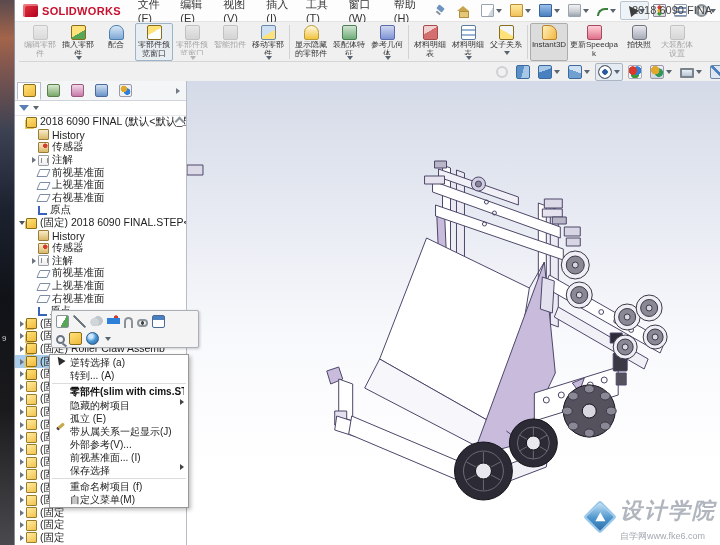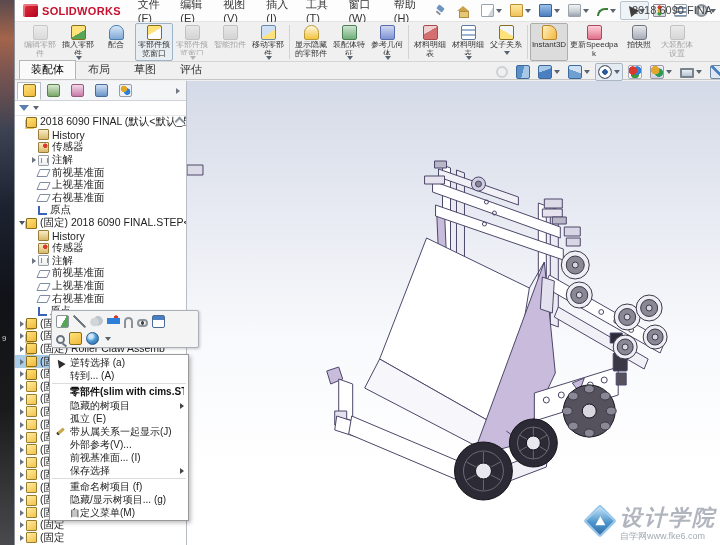--- a/index.html
+++ b/index.html
@@ -143,38 +143,38 @@
   .attach-icon{border:2px solid #8a929a;border-radius:6px 6px 0 0;border-bottom:none;width:9px;height:11px;margin-top:2px}
   .hide-attach-icon{border:2px solid #8a929a;border-radius:6px;width:11px;height:8px;margin-top:3px;background:radial-gradient(circle,#444 0 1.5px,transparent 2px)}
   .component-properties-icon{background:linear-gradient(180deg,#4a7fc0 0 4px,#fff 4px);border:1px solid #4a6a99}
   .magnify-icon{border:2px solid #6a7480;border-radius:50%;width:9px;height:9px;position:relative;margin-top:1px}
   .magnify-icon:after{content:"";position:absolute;right:-4px;bottom:-4px;width:5px;height:2px;background:#6a7480;transform:rotate(40deg)}
   .replace-component-icon{background:linear-gradient(150deg,#ffe27a,#f0b93b);border:1px solid #8a6d1a}
   .appearance-sphere-icon{background:radial-gradient(circle at 35% 30%,#cfe8ff 0 2px,#4a9ad4 5px,#2a5a9a);border-radius:50%;border:1px solid #2a5a8a}
 
   
   #ctxmenu{position:absolute;left:34px;top:354px;width:140px;background:#fff;border:1px solid #989898;box-shadow:2px 2px 4px rgba(0,0,0,.25);z-index:30;padding:1px 0}
-  .mi{display:flex;align-items:center;height:13px;font-size:10px;color:#222;padding:0 4px 0 0;position:relative}
+  .mi{display:flex;align-items:flex-start;height:13px;font-size:10px;color:#222;padding:0 4px 0 0;position:relative}
   .mi .mi-gutter{width:20px;flex:none;display:flex;justify-content:center;align-items:center}
   .mi .mi-label{flex:1;overflow:hidden;white-space:nowrap}
   .mi .mi-sub{width:0;height:0;border-top:3px solid transparent;border-bottom:3px solid transparent;border-left:4px solid #444}
   .mi.hdr{font-weight:bold;color:#111;height:14px}
   .m-sep{height:1px;background:#dcdcdc;margin:1px 2px}
   .cursor-icon{width:0;height:0;border-left:4px solid transparent;border-right:4px solid transparent;border-bottom:8px solid #2d2d2d;transform:rotate(-35deg)}
   .pencil-icon{width:9px;height:3px;background:linear-gradient(90deg,#444 0 2px,#c8a84a 2px);transform:rotate(-40deg);border-radius:1px}
 
   
   #viewport{position:absolute;left:172px;top:81px;right:0;bottom:0;background:linear-gradient(180deg,#d4dae7 0%,#e7eaf2 28%,#f8f9fc 55%,#ffffff 85%);overflow:hidden}
   #robot{position:absolute;left:0;top:0;width:100%;height:100%}
   #watermark{position:absolute;right:4px;bottom:4px;display:flex;align-items:center;opacity:.9}
   .wm-diamond{width:24px;height:24px;transform:rotate(45deg);background:linear-gradient(135deg,#bfe0f5,#3a8ac8 55%,#1b5fa0);border:2px solid #8fc2e8;border-radius:3px;position:relative;margin:0 8px 6px 0;flex:none}
   .wm-diamond:before{content:"";position:absolute;left:5px;top:5px;width:0;height:0;border-left:5px solid transparent;border-right:5px solid transparent;border-bottom:9px solid #fff;transform:rotate(-45deg)}
   .wm-text-col{line-height:1}
   .wm-title{font-size:22px;color:#a8aeb8;font-weight:bold;font-style:italic;letter-spacing:2px;font-family:"DejaVu Serif","Liberation Serif",serif}
-  .wm-sub{font-size:9px;color:#9aa0aa;margin-top:4px}
+  .wm-sub{font-size:9px;color:#9aa0aa;margin-top:11px}
 </style>
 </head>
 <body>
 
 <div id="stage">
   <div id="desktop">
     <span class="d-label">9</span>
   </div>
 
   <div id="win">
@@ -308,26 +308,20 @@
         <button class="rib-btn">
           <span class="rib-ico gi snapshot-icon"></span>
           <div class="rib-label">拍快照</div>
         </button>
         <button class="rib-btn disabled">
           <span class="rib-ico gi large-assembly-icon"></span>
           <div class="rib-label">大装配体设置</div>
         </button>
       </div>
 
-    <div id="tabrow">
-        <span class="ctab active">装配体</span>
-        <span class="ctab">布局</span>
-        <span class="ctab">草图</span>
-        <span class="ctab">评估</span>
-      </div>
 
     <div id="headsup">
         <span class="hu disabled">
           <span class="hu-gi zoom-fit-icon"></span>
         </span>
         <span class="hu">
           <span class="hu-gi view-previous-icon"></span>
         </span>
         <span class="hu">
           <span class="hu-gi view-orientation-icon"></span>
@@ -788,22 +782,18 @@
           <span class="mi-label">保存选择</span>
           <span class="mi-sub"></span>
         </div>
         <div class="m-sep"></div>
         <div class="mi">
           <span class="mi-gutter"></span>
           <span class="mi-label">重命名树项目 (f)</span>
         </div>
         <div class="mi">
           <span class="mi-gutter"></span>
-          <span class="mi-label">隐藏/显示树项目... (g)</span>
-        </div>
-        <div class="mi">
-          <span class="mi-gutter"></span>
           <span class="mi-label">自定义菜单(M)</span>
         </div>
       </div>
 
   </div>
 </div>
 
 </body></html>

